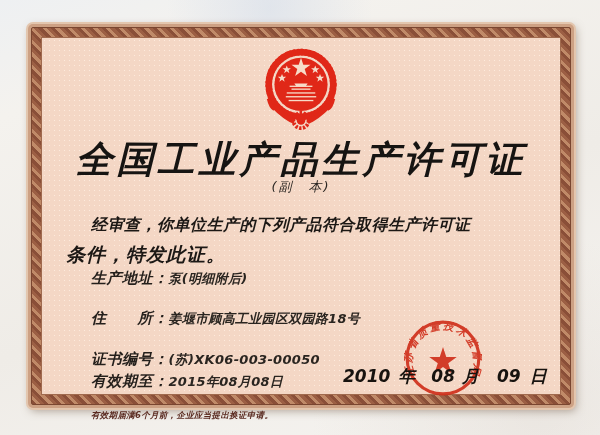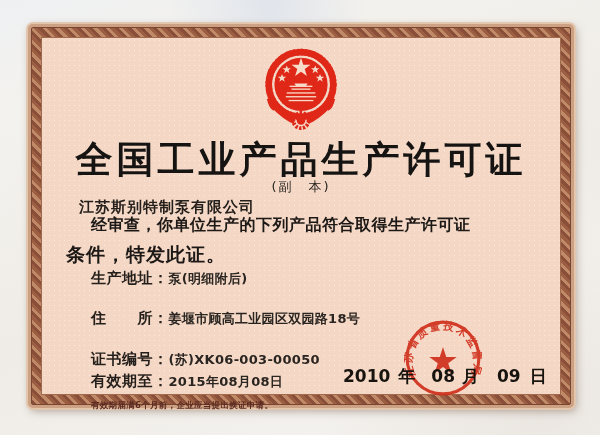--- a/index.html
+++ b/index.html
@@ -11,20 +11,21 @@
   .scan-sheen{
     position:absolute;left:0;top:0;width:600px;height:435px;pointer-events:none;
     background:radial-gradient(ellipse at 45% 2%, rgba(190,205,230,.35) 0%, rgba(190,205,230,0) 22%),
                radial-gradient(ellipse at 90% 95%, rgba(210,200,190,.3) 0%, rgba(210,200,190,0) 30%);
   }
   
   .cert-outer{
     position:absolute;left:28px;top:24px;width:546px;height:384px;
     background:#cda184;border-radius:5px;padding:3px;box-sizing:border-box;
     box-shadow:0 0 0 2px #e3c6ae, 2px 3px 8px rgba(110,85,65,.5);
+    font-style:italic;
   }
   .cert-band{
     width:100%;height:100%;box-sizing:border-box;
     background:repeating-linear-gradient(45deg,#8a4f38 0 3px,#c08a68 3px 6px,#9c5f44 6px 9px);
     border:1px solid #7a4630;padding:9px;border-radius:2px;
   }
   .cert-inner{
     width:100%;height:100%;box-sizing:border-box;position:relative;
     background-color:#f4d7c5;
     background-image:radial-gradient(#fcebdd 0.8px, rgba(252,235,221,0) 1px);
@@ -53,21 +54,21 @@
   }
   .field-row{position:absolute;left:49px;white-space:nowrap;}
   .field-row .lbl{font-size:15px;font-weight:bold;color:#241f1b;letter-spacing:.5px;}
   .field-row .val{font-size:13px;font-weight:bold;color:#2a2520;letter-spacing:.3px;}
   .row-0{top:230px;}
   .row-1{top:270px;}
   .row-2{top:288px;}
   .row-3{top:311px;}
   .row-4{top:333px;}
   .footnote{
-    position:absolute;left:49px;top:362px;font-size:8.5px;color:#5a2a20;font-weight:bold;letter-spacing:.3px;
+    position:absolute;left:49px;top:372px;font-size:8.5px;color:#5a2a20;font-weight:bold;letter-spacing:.3px;
   }
   .issue-date{
     position:absolute;left:301px;top:327px;font-size:17px;font-weight:bold;color:#17130f;
     white-space:nowrap;z-index:3;
   }
   .issue-date .y{margin-right:8px;}
   .issue-date .yl{margin-right:16px;}
   .issue-date .m{margin-right:7px;}
   .issue-date .ml{margin-right:18px;}
   .issue-date .d{margin-right:9px;}
@@ -112,21 +113,20 @@
 
         <path d="M10,62 Q24,76 33,79" fill="none" stroke="#e02818" stroke-width="5"></path>
         <path d="M70,62 Q56,76 47,79" fill="none" stroke="#e02818" stroke-width="5"></path>
         <path d="M6,55 Q8,64 12,66" fill="none" stroke="#e02818" stroke-width="4"></path>
         <path d="M74,55 Q72,64 68,66" fill="none" stroke="#e02818" stroke-width="4"></path>
       </svg>
 
       <div class="title">全国工业产品生产许可证</div>
       <div class="subtitle">(副　本)</div>
 
-      <div class="company">江苏斯别特制泵有限公司</div>
       <div class="statement1">经审查，你单位生产的下列产品符合取得生产许可证</div>
       <div class="statement2">条件，特发此证。</div>
 
       <div class="field-row row-0">
         <span class="lbl">生产地址：</span><span class="val">泵(明细附后)</span>
       </div>
       <div class="field-row row-1">
         <span class="lbl">住　　所：</span><span class="val">姜堰市顾高工业园区双园路18号</span>
       </div>
       <div class="field-row row-3">

